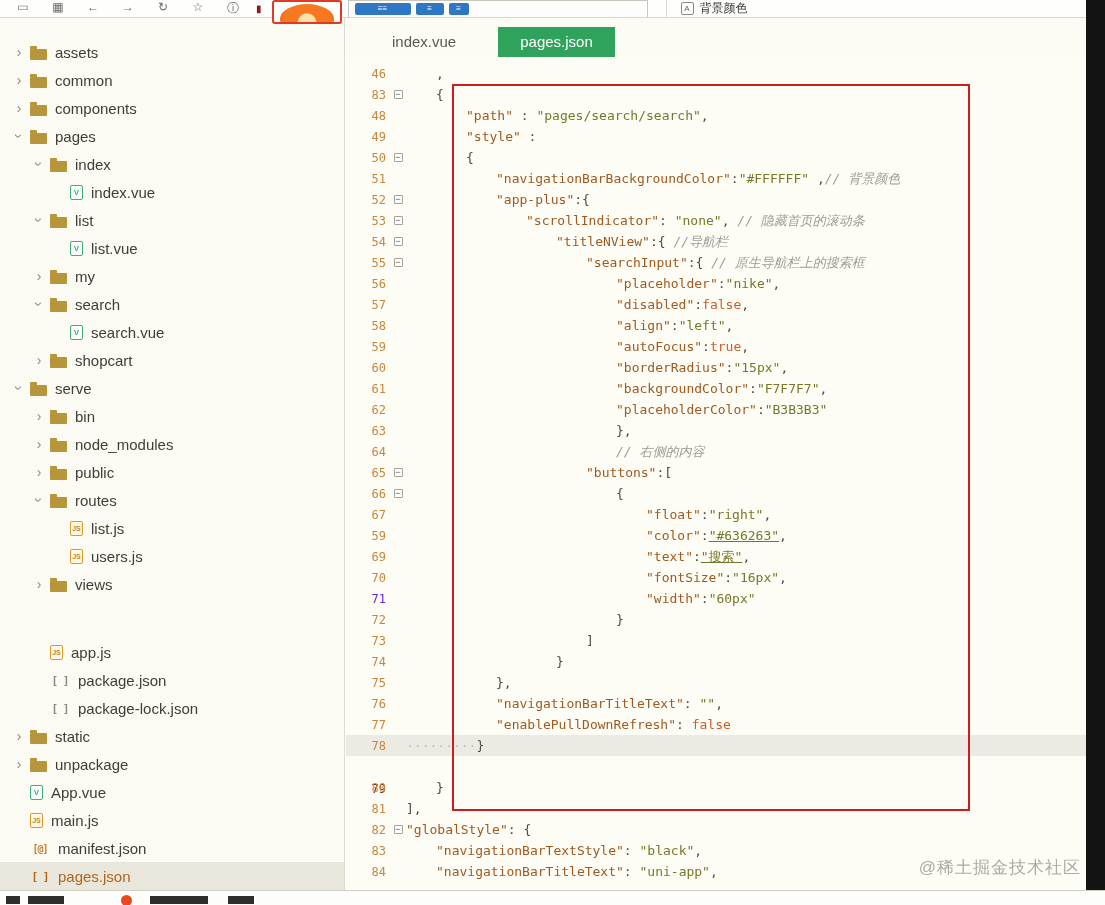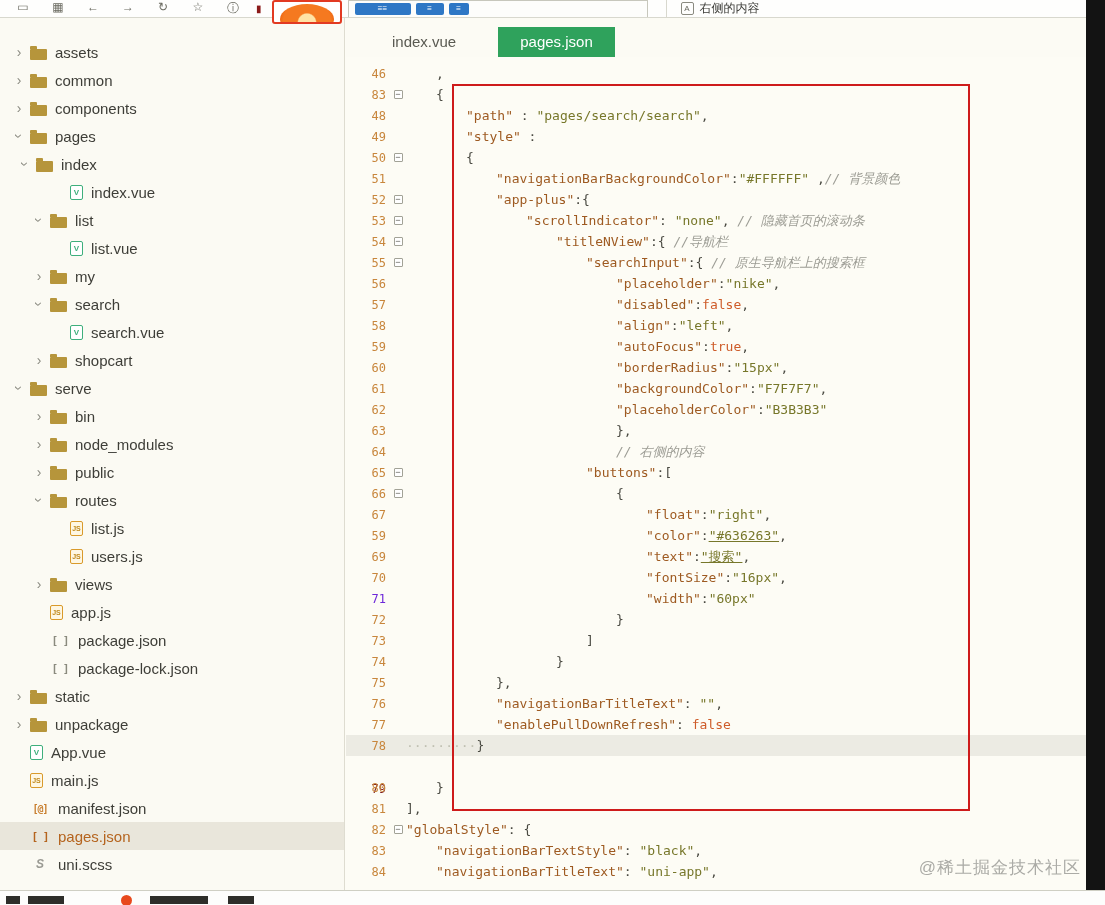--- a/index.html
+++ b/index.html
@@ -110,21 +110,21 @@
     <div class="logo-box">
       <div class="logo"></div>
     </div>
     <div class="addr">
       <div class="blue-btn w1">≡≡</div>
       <div class="blue-btn w2">≡</div>
       <div class="blue-btn w3">≡</div>
     </div>
     <div class="translate">
       <span class="tr-icon">A</span>
-      <span>右侧的内容</span>
+      <span>背景颜色</span>
     </div>
   </div>
 
   <div class="sidebar">
     <div id="tree">
         <div class="tree-row" style="padding-left: 10px;">
           <span class="chev">›</span>
           <span class="fic fic-folder"></span>
           <span class="tree-label">assets</span>
         </div>
@@ -136,21 +136,21 @@
         <div class="tree-row" style="padding-left: 10px;">
           <span class="chev">›</span>
           <span class="fic fic-folder"></span>
           <span class="tree-label">components</span>
         </div>
         <div class="tree-row" style="padding-left: 10px;">
           <span class="chev open">›</span>
           <span class="fic fic-folder"></span>
           <span class="tree-label">pages</span>
         </div>
-        <div class="tree-row" style="padding-left: 16px;">
+        <div class="tree-row" style="padding-left: 30px;">
           <span class="chev open">›</span>
           <span class="fic fic-folder"></span>
           <span class="tree-label">index</span>
         </div>
         <div class="tree-row" style="padding-left: 50px;">
           <span class="chev none">›</span>
           <span class="fic fic-vue">V</span>
           <span class="tree-label">index.vue</span>
         </div>
         <div class="tree-row" style="padding-left: 30px;">
@@ -216,21 +216,21 @@
         <div class="tree-row" style="padding-left: 50px;">
           <span class="chev none">›</span>
           <span class="fic fic-js">JS</span>
           <span class="tree-label">users.js</span>
         </div>
         <div class="tree-row" style="padding-left: 30px;">
           <span class="chev">›</span>
           <span class="fic fic-folder"></span>
           <span class="tree-label">views</span>
         </div>
-        <div class="tree-row" style="padding-left: 30px;">
+        <div class="tree-row" style="padding-left: 30px; margin-top: 40px;">
           <span class="chev none">›</span>
           <span class="fic fic-js">JS</span>
           <span class="tree-label">app.js</span>
         </div>
         <div class="tree-row" style="padding-left: 30px;">
           <span class="chev none">›</span>
           <span class="fic fic-json">[ ]</span>
           <span class="tree-label">package.json</span>
         </div>
         <div class="tree-row" style="padding-left: 30px;">

